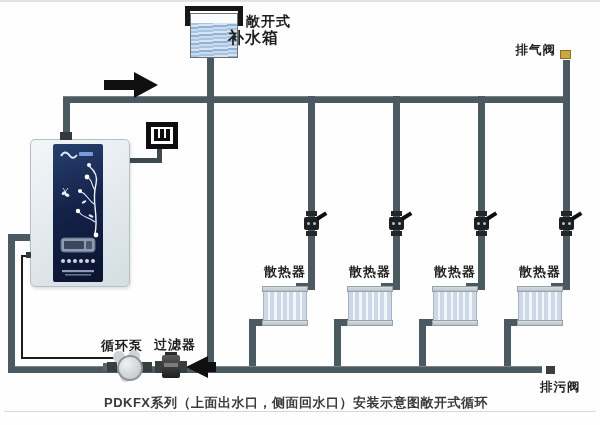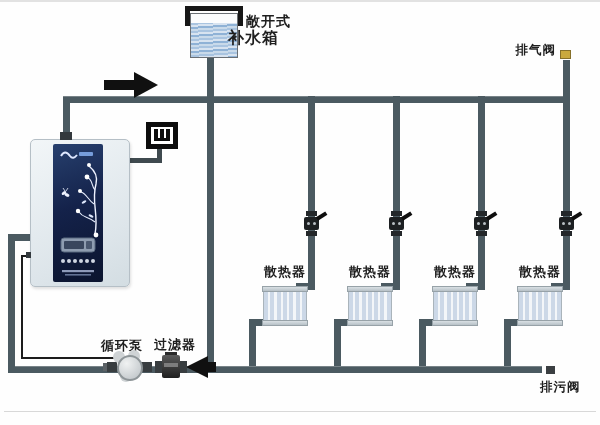--- a/index.html
+++ b/index.html
@@ -240,14 +240,15 @@
   <div class="pump-bump" style="left:113px;top:351px;width:12px;height:12px"></div>
   <div class="pump-bump" style="left:128px;top:350px;width:12px;height:12px"></div>
   <div class="pump-bump" style="left:120px;top:370px;width:12px;height:12px"></div>
   <div class="pump-main"></div>
   <div class="fit" style="left:155px;top:361px;width:7px;height:12px"></div>
   <div class="fit" style="left:180px;top:361px;width:7px;height:12px"></div>
   <div class="filter-cap"></div>
   <div class="filter-body"></div>
   <div class="filter-band"></div>
 
+  <div class="caption">PDKFX系列（上面出水口，侧面回水口）安装示意图敞开式循环</div>
 
 </div>
 
 </body></html>

